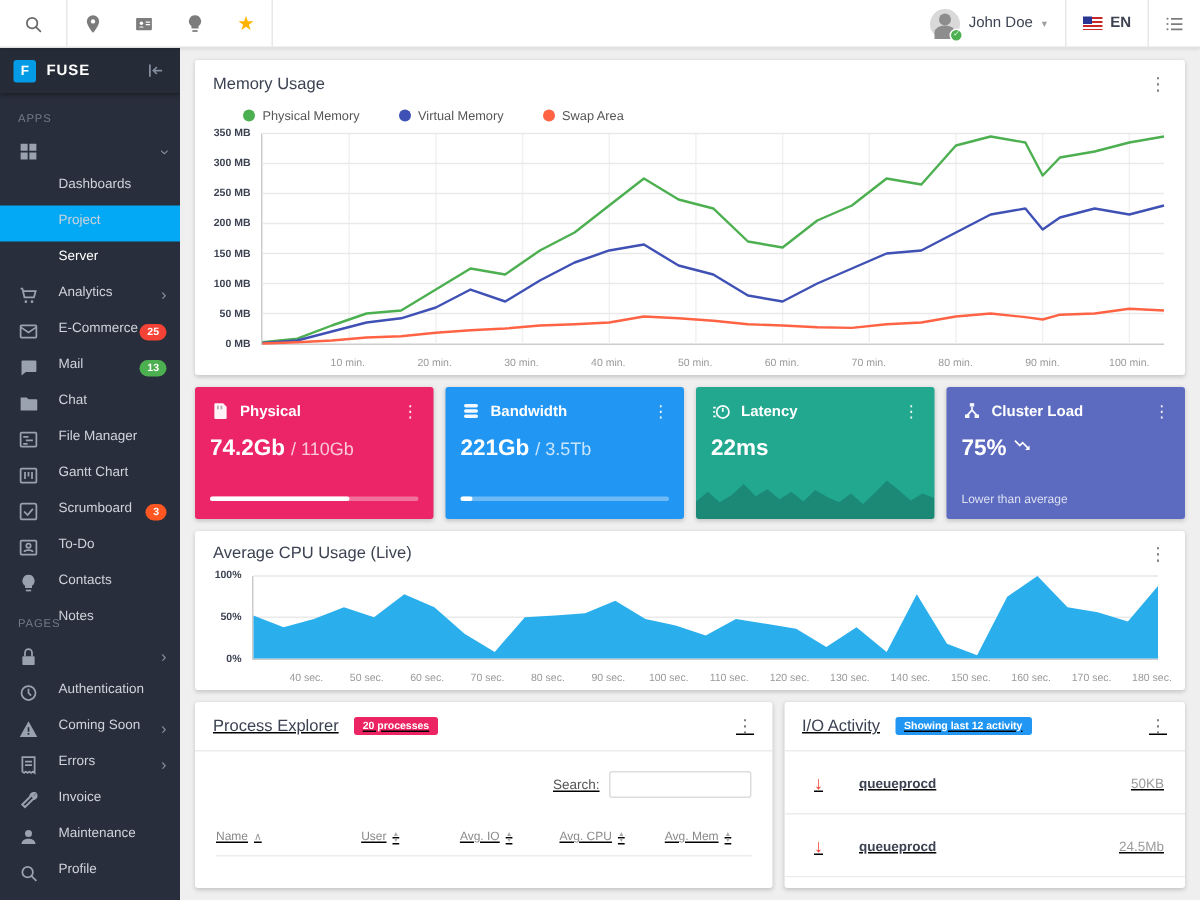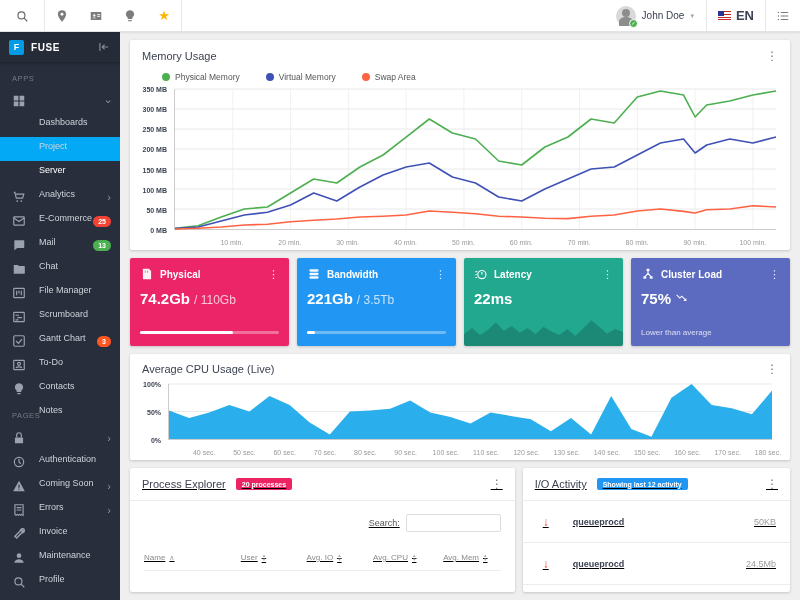--- a/index.html
+++ b/index.html
@@ -23,21 +23,21 @@
   .avatar .head { position:absolute; left:6px; top:3px; width:8px; height:8px; border-radius:50%; background:#8d8d8d; }
   .avatar .bodyp { position:absolute; left:3px; top:11px; width:14px; height:9px; border-radius:50% 50% 0 0; background:#8d8d8d; }
   .avatar .check { position:absolute; right:-2px; bottom:-2px; width:9px; height:9px; border-radius:50%;
                    background:#4caf50; border:1.5px solid #fff; color:#fff; font-size:5px; line-height:6px; text-align:center; }
   .user-name { font-size:10px; color:#3c4252; }
   .chev-down { font-size:7px; color:#9e9e9e; }
   .lang { display:flex; align-items:center; gap:5px; padding:0 11px; cursor:pointer; }
   .flag { width:13px; height:9px; position:relative;
           background:repeating-linear-gradient(180deg,#c62828 0 1.4px,#fff 1.4px 2.8px); }
   .flag i { position:absolute; left:0; top:0; width:6px; height:5px; background:#283593; }
-  .lang-label { font-size:13px; font-weight:bold; color:#3c4252; }
+  .lang-label { font-size:10px; font-weight:bold; color:#3c4252; }
 
   
   .shell { flex:1; display:flex; min-height:0; }
 
   
   .sidebar { width:120px; flex:none; background:#282e3b; display:flex; flex-direction:column; overflow:hidden; }
   .brand { height:30px; flex:none; display:flex; align-items:center; gap:7px; padding:0 9px;
            background:#252b37; box-shadow:0 1px 3px rgba(0,0,0,.35); position:relative; z-index:2; }
   .logo { width:15px; height:15px; background:#039be5; color:#fff; font-size:9px; font-weight:bold;
           display:flex; align-items:center; justify-content:center; border-radius:2px; }
@@ -271,33 +271,33 @@
               <svg viewBox="0 0 24 24">
                 <path fill="currentColor" d="M3 5h7l2 2h9a1 1 0 011 1v11a1 1 0 01-1 1H3z"></path>
               </svg>
             </span>
             <span class="nlabel">File Manager</span>
           </div>
           <div class="nav-item">
             <span class="nico">
               <svg viewBox="0 0 24 24" fill="none" stroke="currentColor" stroke-width="2">
                 <rect x="3" y="4" width="18" height="16" rx="1"></rect>
+                <path d="M6 9h6M9 13h8M6 17h5"></path>
+              </svg>
+            </span>
+            <span class="nlabel">Gantt Chart</span>
+          </div>
+          <div class="nav-item">
+            <span class="nico">
+              <svg viewBox="0 0 24 24" fill="none" stroke="currentColor" stroke-width="2">
+                <rect x="3" y="4" width="18" height="16" rx="1"></rect>
                 <path d="M8 8v8M12 8v5M16 8v8"></path>
               </svg>
             </span>
             <span class="nlabel">Scrumboard</span>
-          </div>
-          <div class="nav-item">
-            <span class="nico">
-              <svg viewBox="0 0 24 24" fill="none" stroke="currentColor" stroke-width="2">
-                <rect x="3" y="4" width="18" height="16" rx="1"></rect>
-                <path d="M6 9h6M9 13h8M6 17h5"></path>
-              </svg>
-            </span>
-            <span class="nlabel">Gantt Chart</span>
           </div>
           <div class="nav-item">
             <span class="nico">
               <svg viewBox="0 0 24 24" fill="none" stroke="currentColor" stroke-width="2">
                 <rect x="3" y="3" width="18" height="18" rx="2"></rect>
                 <path d="M7 12l4 4 6-7"></path>
               </svg>
             </span>
             <span class="nlabel">To-Do</span>
             <span class="badge" style="background: rgb(255, 87, 34);">3</span>

